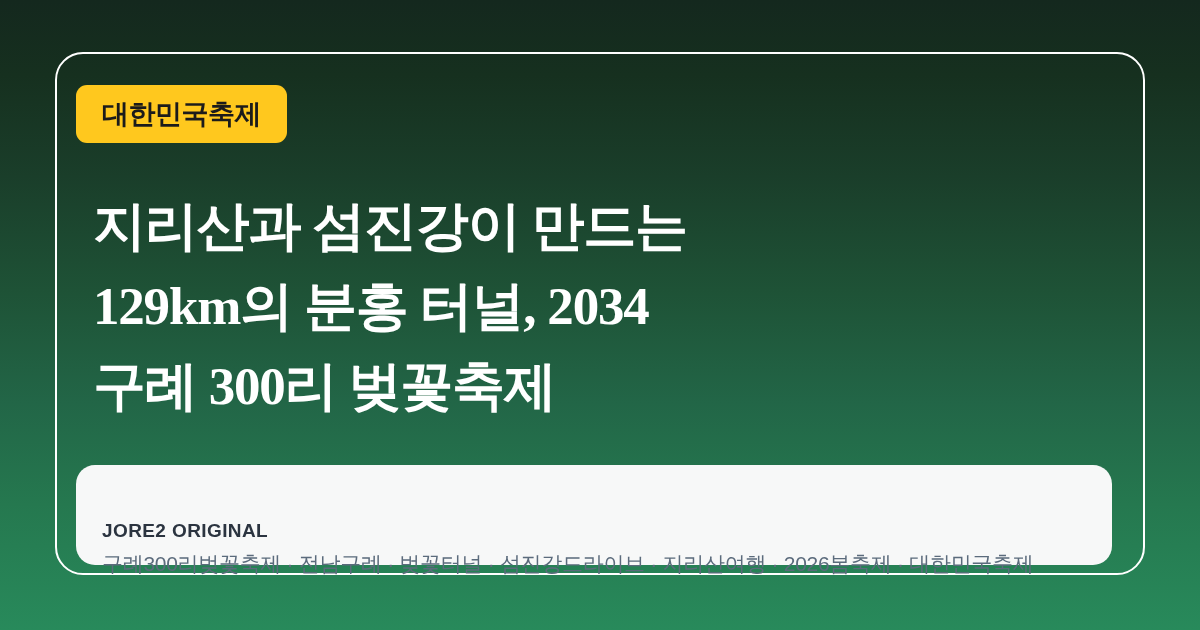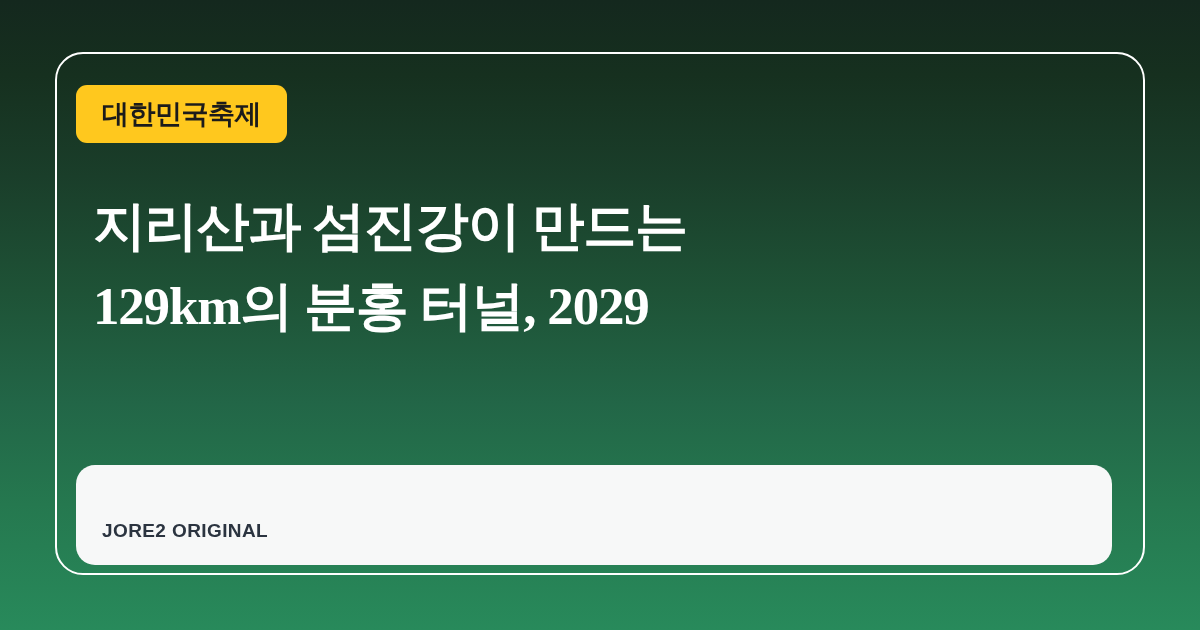--- a/index.html
+++ b/index.html
@@ -111,22 +111,24 @@
 <div class="content">
 
   <div class="frame"></div>
 
   <div class="badge">
     <span>대한민국축제</span>
   </div>
 
   <div class="title">
     <span class="line">지리산과 섬진강이 만드는</span>
-    <span class="line">129km의 분홍 터널, 2029</span>
+    <span class="line">129km의 분홍 터널, 2034</span>
+    <span class="line">구례 300리 벚꽃축제</span>
   </div>
 
   <div class="meta-card"></div>
 
   <div class="meta-text">
     <div class="meta-kicker">JORE2 ORIGINAL</div>
+    <div class="meta-tags">구례300리벚꽃축제 · 전남구례 · 벚꽃터널 · 섬진강드라이브 · 지리산여행 · 2026봄축제 · 대한민국축제</div>
   </div>
 
 </div>
 
 </body></html>

